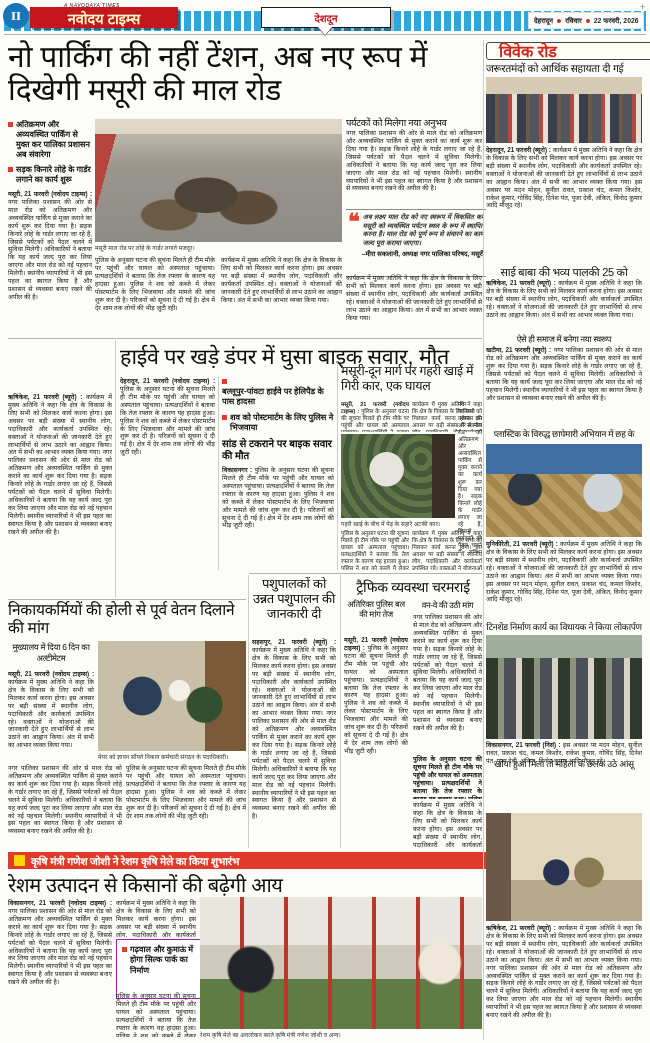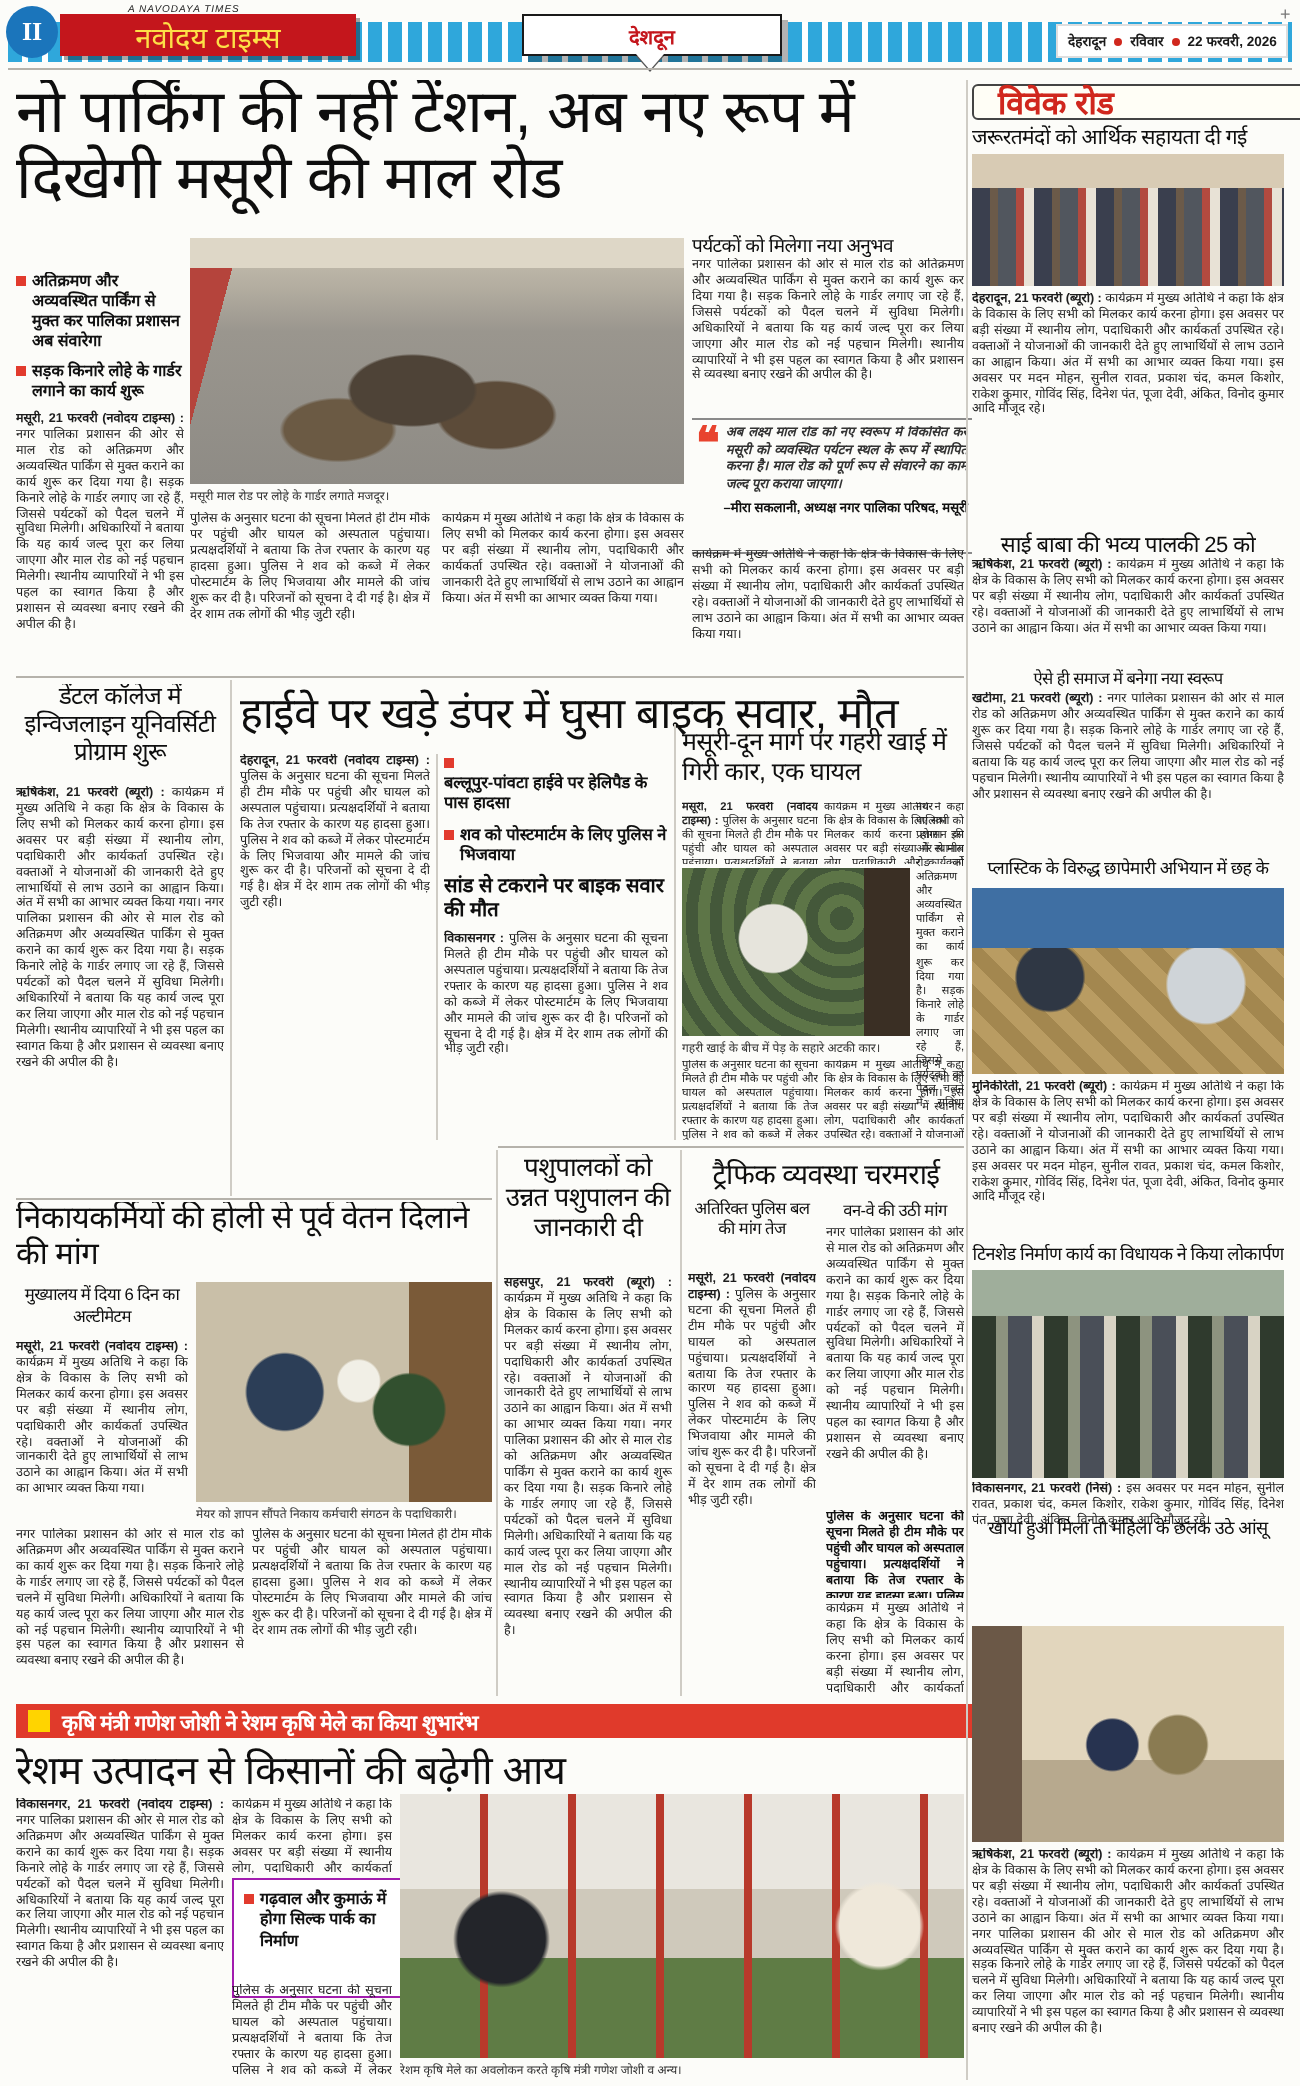--- a/index.html
+++ b/index.html
@@ -22,21 +22,21 @@
   .qtext{font-size:6.6px;font-weight:700;font-style:italic;color:#333;text-align:justify;line-height:1.3;}
   .qattr{font-size:6.6px;font-weight:700;color:#111;text-align:right;margin-top:2px;}
   .strip{position:absolute;background:#e03a2b;display:flex;align-items:center;gap:6px;padding:0 6px;overflow:hidden;}
   .ytag{flex:0 0 auto;width:11px;height:11px;background:#ffd400;}
   .strip-text{color:#fff;font-weight:700;font-size:10.5px;white-space:nowrap;letter-spacing:-0.2px;}
   .hbox{position:absolute;border:1px solid #a21caf;padding:5px;display:flex;gap:3px;overflow:hidden;background:#fff;}
   .hbox-text{font-size:8px;font-weight:700;color:#101010;line-height:1.3;text-align:left;}
   .sect-box{position:absolute;border:1.5px solid #444;border-radius:3px;display:flex;align-items:center;padding-left:12px;background:#fffef6;}
   .sect-label{color:#d0271d;font-weight:700;font-size:16px;}
   .mast-circle{position:absolute;width:26px;height:26px;border-radius:50%;background:#1b75bb;color:#fff;font-weight:700;font-size:13px;display:flex;align-items:center;justify-content:center;font-family:"Liberation Serif",serif;}
-  .logo-red{position:absolute;background:#c4161c;color:#fde047;display:flex;align-items:center;justify-content:center;font-weight:400;font-size:14.5px;box-shadow:2px 2px 0 rgba(0,0,0,.35);}
+  .logo-red{position:absolute;background:#c4161c;color:#fef9c3;display:flex;align-items:center;justify-content:center;font-weight:700;font-size:14.5px;box-shadow:2px 2px 0 rgba(0,0,0,.35);}
   .badge{position:absolute;background:#fff;border:1.5px solid #1a1a1a;box-shadow:3px 3px 0 rgba(0,0,0,.3);display:flex;align-items:center;justify-content:center;}
   .badge-text{color:#c4161c;font-weight:700;font-size:10px;}
   .badge-tip{position:absolute;width:0;height:0;border-left:7px solid transparent;border-right:7px solid transparent;border-top:8px solid #fff;filter:drop-shadow(0 1px 0 #555);}
   .datebox{position:absolute;background:#fff;display:flex;align-items:center;gap:4px;padding:0 5px;font-size:6.8px;font-weight:700;color:#1a1a1a;white-space:nowrap;border:1px solid #dedede;}
   .reddot{width:4px;height:4px;border-radius:50%;background:#d0271d;}
   .tagline{position:absolute;font-size:5px;color:#222;font-style:italic;letter-spacing:.5px;}
   .register{position:absolute;color:#777;font-size:9px;}
   .boldseg{font-weight:700;color:#111;}
 </style>
 </head>
@@ -63,21 +63,21 @@
       <span>रविवार</span>
       <span class="reddot"></span>
       <span>22 फरवरी, 2026</span>
     </div>
     <div class="register" style="left:640px;top:2px;">+</div>
     <div class="rule-h" style="left:4px;top:34px;width:642px;"></div>
   </div>
 
   <div class="hl" style="left:8px;top:40px;width:476px;height:74px;font-size:30px;line-height:1.1;">नो पार्किंग की नहीं टेंशन, अब नए रूप में दिखेगी मसूरी की माल रोड</div>
 
-  <div class="body-text" style="left:8px;top:136px;width:84px;height:216px;">
+  <div class="body-text" style="left:8px;top:120px;width:84px;height:216px;">
     <div class="bullet" style="font-size:8px;">
       <span class="sq"></span>
       <span>अतिक्रमण और अव्यवस्थित पार्किंग से मुक्त कर पालिका प्रशासन अब संवारेगा</span>
     </div>
     <div class="bullet" style="font-size:8px;">
       <span class="sq"></span>
       <span>सड़क किनारे लोहे के गार्डर लगाने का कार्य शुरू</span>
     </div>
     <span class="dl">मसूरी, 21 फरवरी (नवोदय टाइम्स) :</span>
     <span>नगर पालिका प्रशासन की ओर से माल रोड को अतिक्रमण और अव्यवस्थित पार्किंग से मुक्त कराने का कार्य शुरू कर दिया गया है। सड़क किनारे लोहे के गार्डर लगाए जा रहे हैं, जिससे पर्यटकों को पैदल चलने में सुविधा मिलेगी। अधिकारियों ने बताया कि यह कार्य जल्द पूरा कर लिया जाएगा और माल रोड को नई पहचान मिलेगी। स्थानीय व्यापारियों ने भी इस पहल का स्वागत किया है और प्रशासन से व्यवस्था बनाए रखने की अपील की है।</span>
@@ -108,21 +108,20 @@
   </div>
   <div class="body-text" style="left:221px;top:256px;width:121px;height:80px;">
     <span>कार्यक्रम में मुख्य अतिथि ने कहा कि क्षेत्र के विकास के लिए सभी को मिलकर कार्य करना होगा। इस अवसर पर बड़ी संख्या में स्थानीय लोग, पदाधिकारी और कार्यकर्ता उपस्थित रहे। वक्ताओं ने योजनाओं की जानकारी देते हुए लाभार्थियों से लाभ उठाने का आह्वान किया। अंत में सभी का आभार व्यक्त किया गया।</span>
   </div>
   <div class="body-text" style="left:346px;top:274px;width:136px;height:62px;">
     <span>कार्यक्रम में मुख्य अतिथि ने कहा कि क्षेत्र के विकास के लिए सभी को मिलकर कार्य करना होगा। इस अवसर पर बड़ी संख्या में स्थानीय लोग, पदाधिकारी और कार्यकर्ता उपस्थित रहे। वक्ताओं ने योजनाओं की जानकारी देते हुए लाभार्थियों से लाभ उठाने का आह्वान किया। अंत में सभी का आभार व्यक्त किया गया।</span>
   </div>
 
   <div class="rule-h" style="left:8px;top:338px;width:474px;"></div>
 
-  <div class="hl center" style="left:8px;top:342px;width:104px;height:48px;font-size:12px;line-height:1.15;">डेंटल कॉलेज में इन्विजलाइन यूनिवर्सिटी प्रोग्राम शुरू</div>
   <div class="body-text" style="left:8px;top:393px;width:104px;height:203px;">
     <span class="dl">ऋषिकेश, 21 फरवरी (ब्यूरो) :</span>
     <span>कार्यक्रम में मुख्य अतिथि ने कहा कि क्षेत्र के विकास के लिए सभी को मिलकर कार्य करना होगा। इस अवसर पर बड़ी संख्या में स्थानीय लोग, पदाधिकारी और कार्यकर्ता उपस्थित रहे। वक्ताओं ने योजनाओं की जानकारी देते हुए लाभार्थियों से लाभ उठाने का आह्वान किया। अंत में सभी का आभार व्यक्त किया गया।</span>
     <span>नगर पालिका प्रशासन की ओर से माल रोड को अतिक्रमण और अव्यवस्थित पार्किंग से मुक्त कराने का कार्य शुरू कर दिया गया है। सड़क किनारे लोहे के गार्डर लगाए जा रहे हैं, जिससे पर्यटकों को पैदल चलने में सुविधा मिलेगी। अधिकारियों ने बताया कि यह कार्य जल्द पूरा कर लिया जाएगा और माल रोड को नई पहचान मिलेगी। स्थानीय व्यापारियों ने भी इस पहल का स्वागत किया है और प्रशासन से व्यवस्था बनाए रखने की अपील की है।</span>
   </div>
   <div class="rule-v" style="left:115px;top:340px;height:258px;"></div>
 
   <div class="hl nowrap" style="left:120px;top:341px;width:362px;height:31px;font-size:21.5px;">हाईवे पर खड़े डंपर में घुसा बाइक सवार, मौत</div>
 
   <div class="body-text" style="left:120px;top:377px;width:95px;height:193px;">

